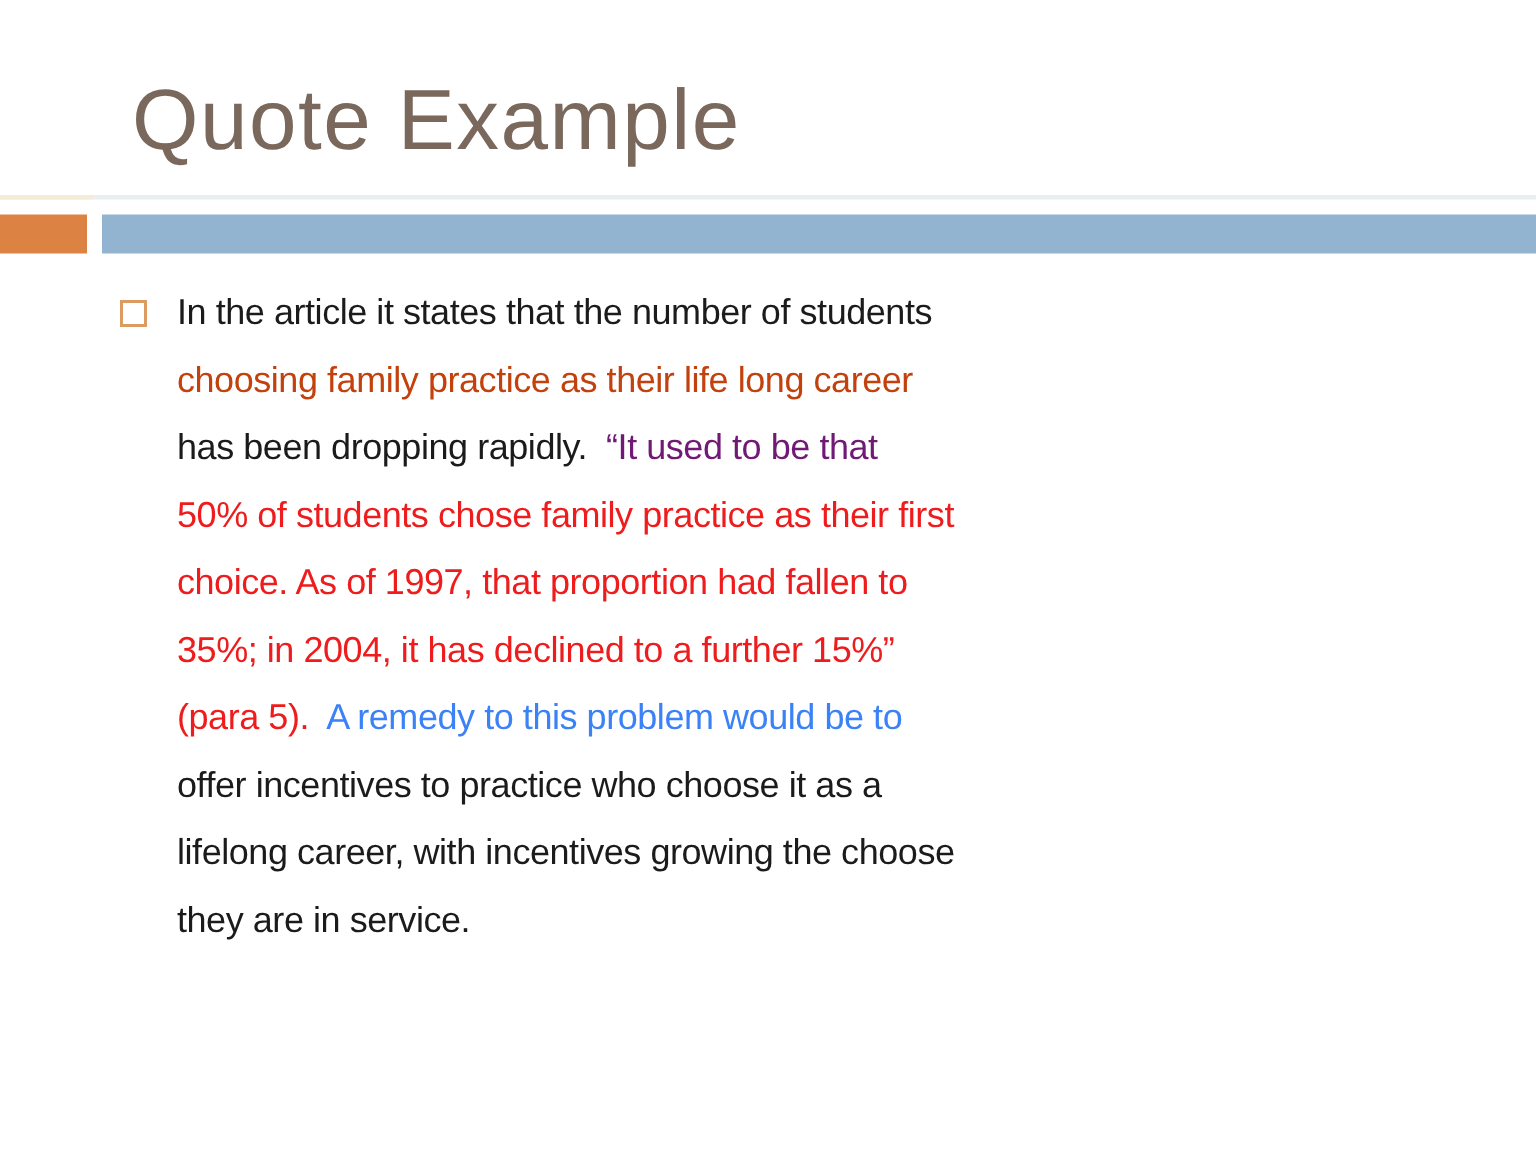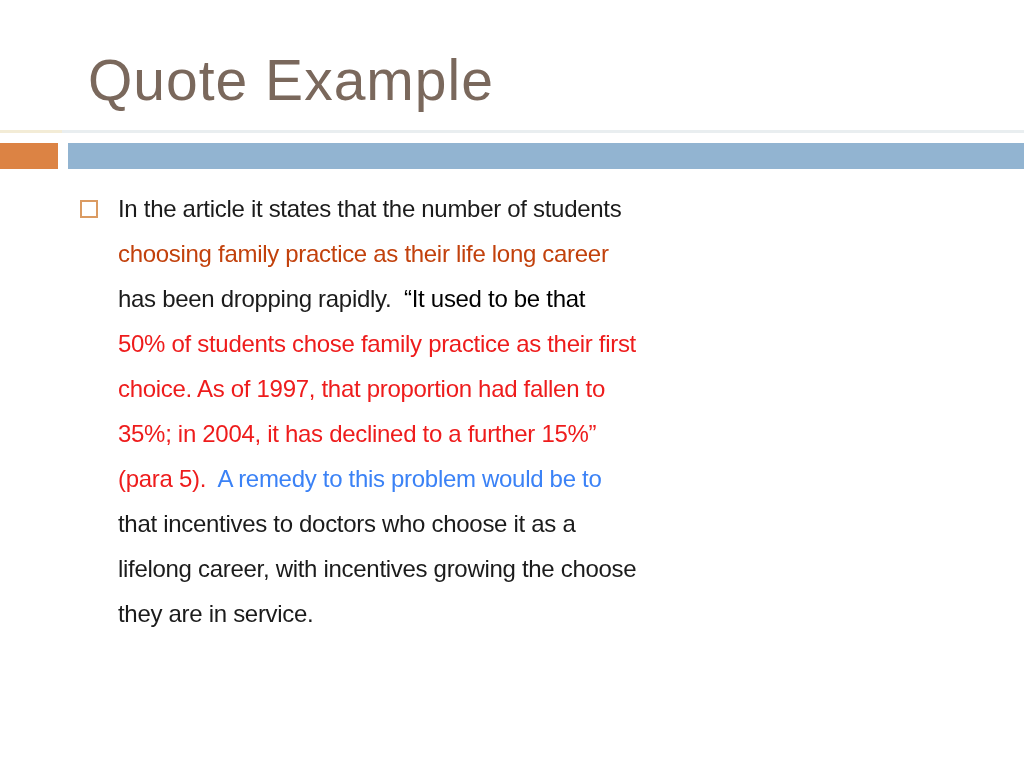--- a/index.html
+++ b/index.html
@@ -87,23 +87,23 @@
   <div class="divider-left" style="background: rgb(243, 236, 214);"></div>
 
   <div class="accent-orange" style="background: rgb(220, 131, 68);"></div>
   <div class="accent-blue" style="background: rgb(146, 180, 209);"></div>
 
   <div class="bullet-square" style="border-color: rgb(219, 155, 98);"></div>
 
   <div class="body-text">
       <div class="line"><span style="color: rgb(27, 27, 27);">In the article it states that the number of students</span></div>
       <div class="line"><span style="color: #c2410c; margin-top: 36px;">choosing family practice as their life long career</span></div>
-      <div class="line"><span style="color: rgb(27, 27, 27);">has been dropping rapidly.  </span><span style="color: #000000; text-align: center;">“It used to be that</span></div>
+      <div class="line"><span style="color: rgb(27, 27, 27);">has been dropping rapidly.  </span><span style="color: #701a75; text-align: center;">“It used to be that</span></div>
       <div class="line"><span style="color: rgb(238, 28, 28); margin-top: 11px;">50% of students chose family practice as their first</span></div>
       <div class="line"><span style="color: rgb(238, 28, 28);">choice. As of 1997, that proportion had fallen to</span></div>
       <div class="line"><span style="color: rgb(238, 28, 28);">35%; in 2004, it has declined to a further 15%”</span></div>
       <div class="line"><span style="color: rgb(238, 28, 28);">(para 5).  </span><span style="color: #3b82f6;">A remedy to this problem would be to</span></div>
-      <div class="line"><span style="color: rgb(27, 27, 27);">that incentives to doctors who choose it as a</span></div>
+      <div class="line"><span style="color: rgb(27, 27, 27);">offer incentives to practice who choose it as a</span></div>
       <div class="line"><span style="color: rgb(27, 27, 27);">lifelong career, with incentives growing the choose</span></div>
       <div class="line"><span style="color: rgb(27, 27, 27);">they are in service.</span></div>
     </div>
 
 </div>
 
 </body></html>

